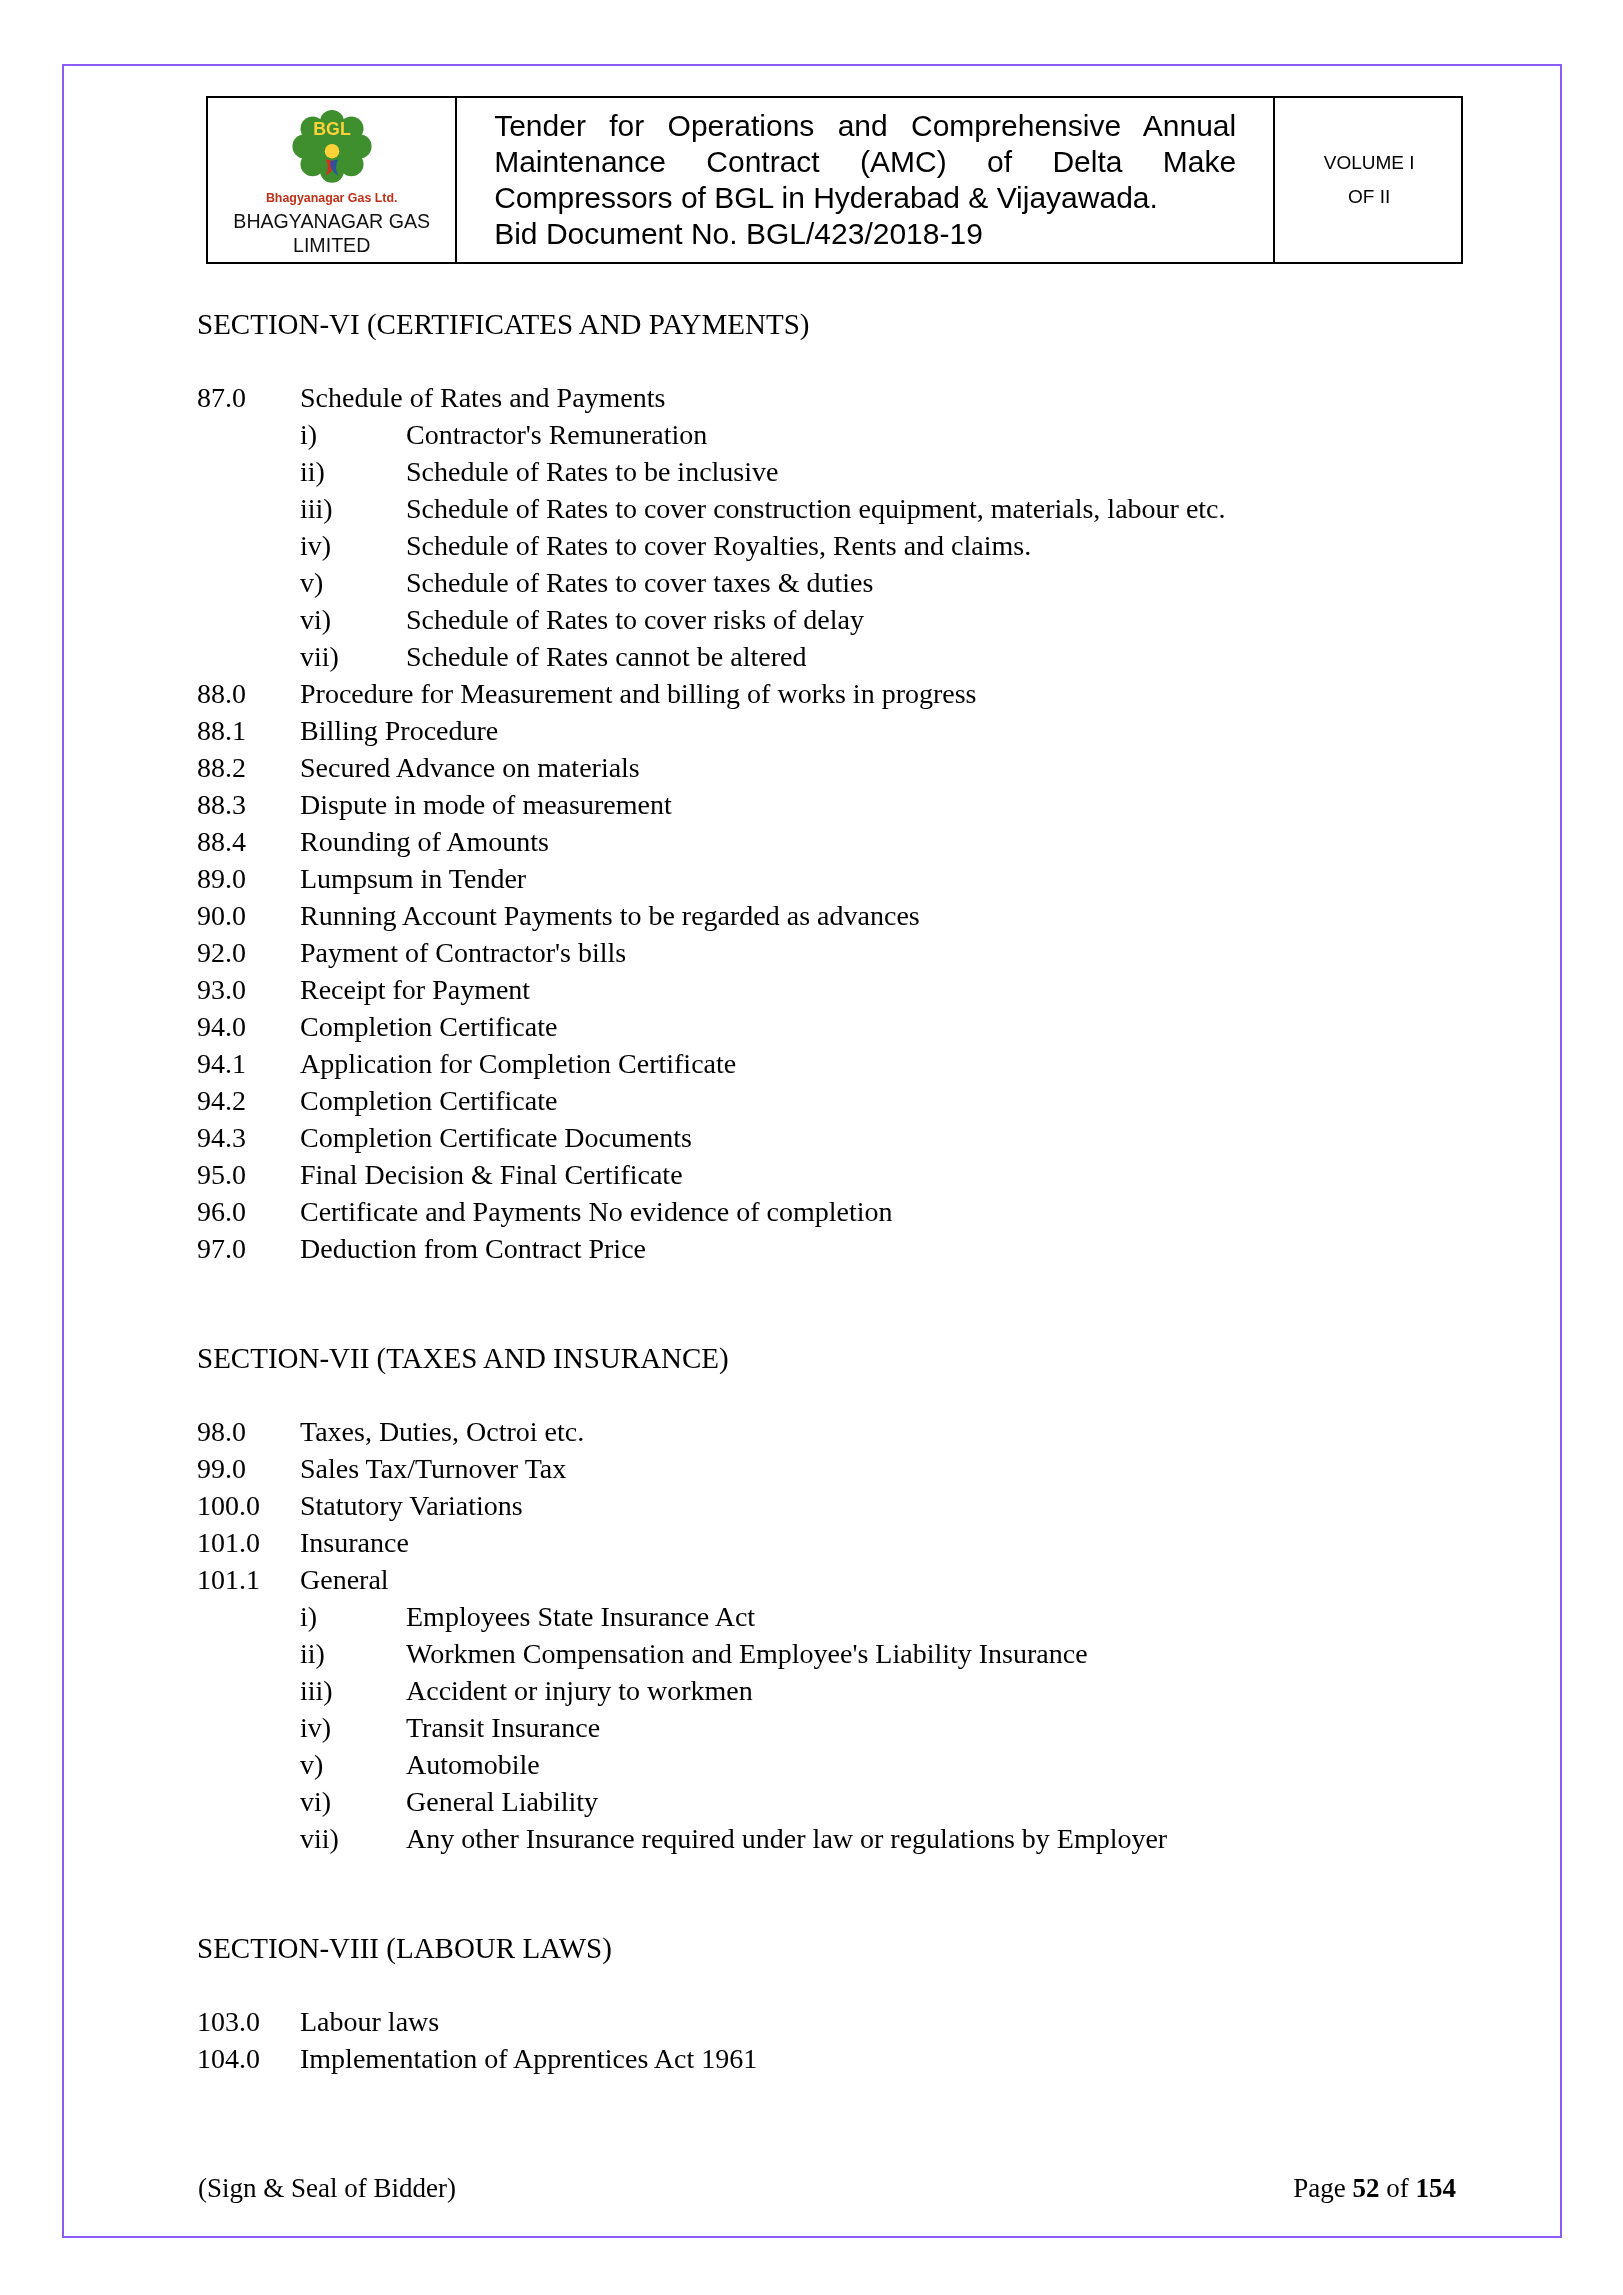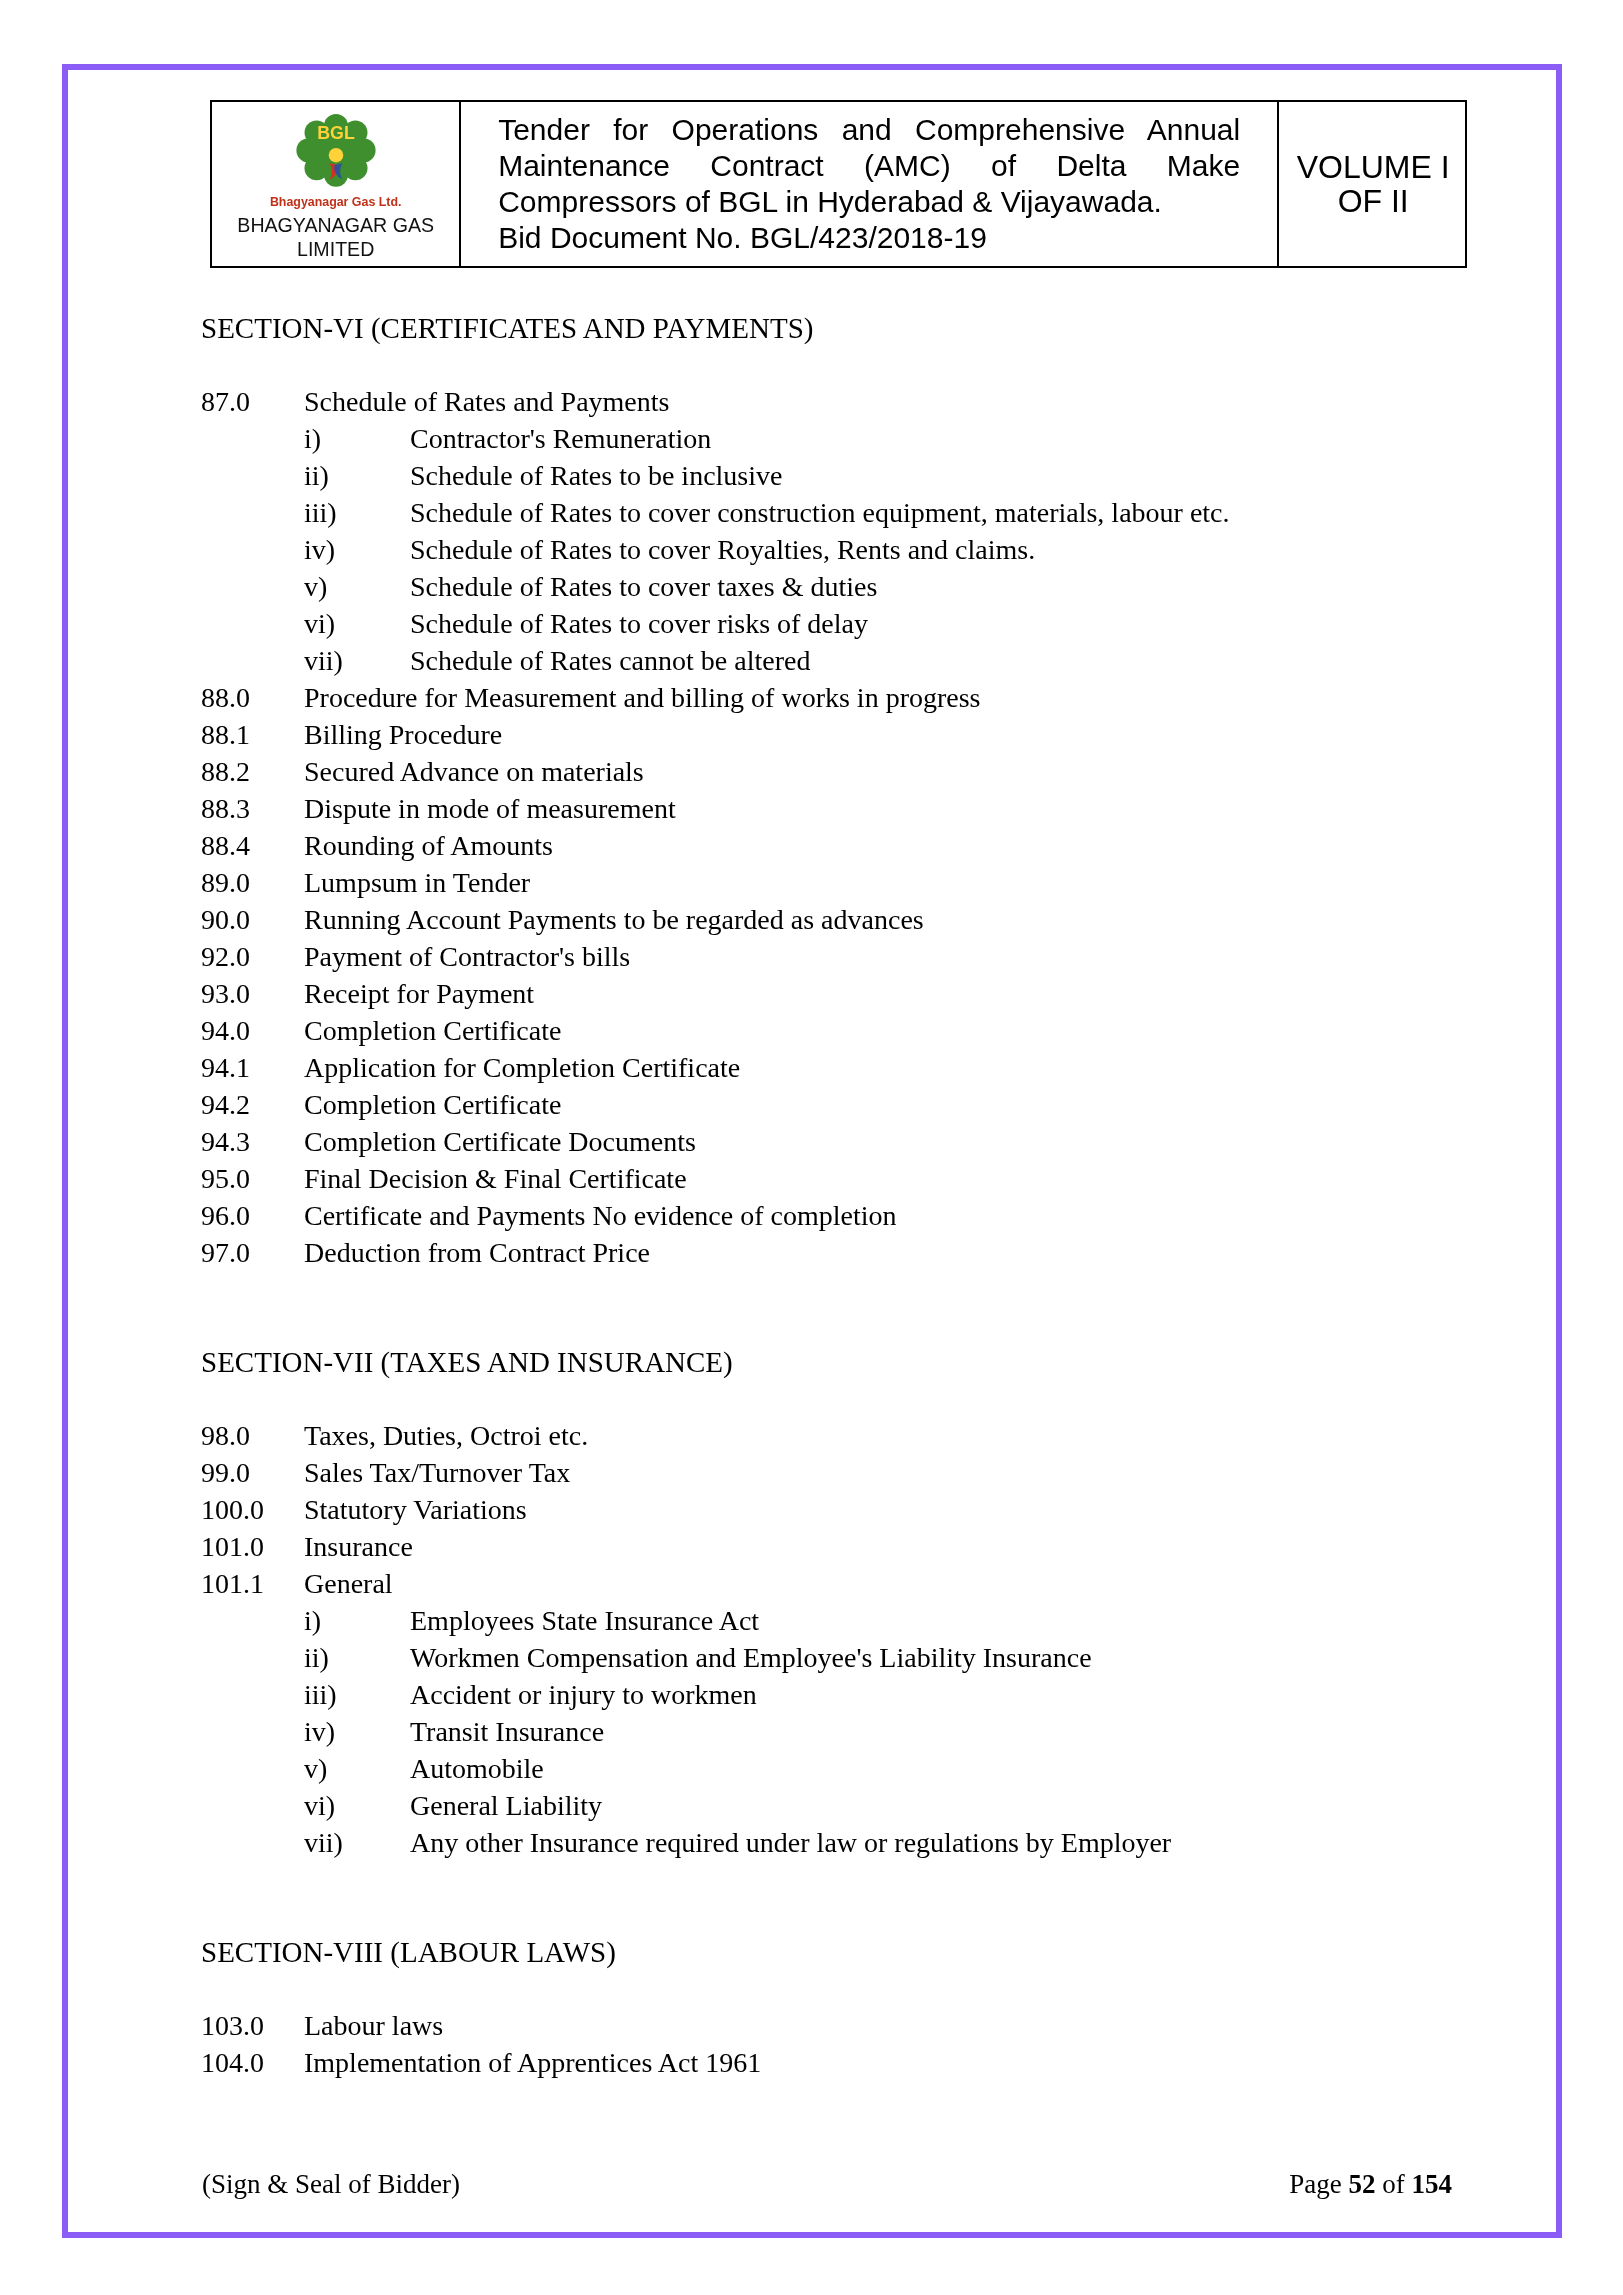--- a/index.html
+++ b/index.html
@@ -2,21 +2,21 @@
 <html style="font-size:10.5px"><head>
 <meta charset="utf-8">
 <style>
   html,body { margin:0; padding:0; background:#ffffff; }
   .page {
     position:relative; width:1623px; height:2295px; background:#ffffff;
     font-family:"Liberation Serif", serif; color:#000; overflow:hidden;
   }
   .frame {
     position:absolute; left:62px; top:64px; width:1500px; height:2174px;
-    border:6px solid #8b5cf6; box-sizing:border-box;
+    border:2px solid #8b5cf6; box-sizing:border-box;
   }
   .content { position:absolute; inset:0; padding:30px 65px 0 133px; box-sizing:border-box; }
 
   
   .header-table {
     display:grid; grid-template-columns:249px 818px 188px;
     border:2px solid #000; width:1257px; margin-left:9.2px; box-sizing:border-box;
     background:#fff;
   }
   .cell { border-right:2px solid #000; box-sizing:border-box; display:flex; flex-direction:column;
@@ -26,21 +26,21 @@
   .logo-svg { width:98px; height:84px; display:block; }
   .logo-tagline { font-family:"Liberation Sans", sans-serif; font-size:12.4px; color:#c03018;
                   font-weight:bold; margin-top:1.3px; }
   .org-name { font-family:"Liberation Sans", sans-serif; font-size:19.6px; line-height:24px;
               color:#111; text-align:center; margin-top:3.9px; }
   .title-cell { padding:3px 37px; align-items:stretch; }
   .hdr-title { font-family:"Liberation Sans", sans-serif; font-size:30px; line-height:36px;
                text-align:justify; text-align-last:left; }
   .bid-line  { font-family:"Liberation Sans", sans-serif; font-size:30px; line-height:36px;
                text-align:left; }
-  .volume-cell { font-family:"Liberation Sans", sans-serif; font-size:32px; line-height:34px;
+  .volume-cell { font-family:"Liberation Sans", sans-serif; font-size:19px; line-height:34px;
                  text-align:center; }
 
   
   .toc { margin-top:0; }
   .section { margin-top:73px; }
   .section:first-child { margin-top:42px; }
   .section-heading { font-weight:normal; font-size:29px; line-height:37px; margin-bottom:36px; }
   .row { display:flex; font-size:28px; line-height:37px; }
   .num { flex:0 0 103px; }
   .txt { flex:1 1 auto; }

